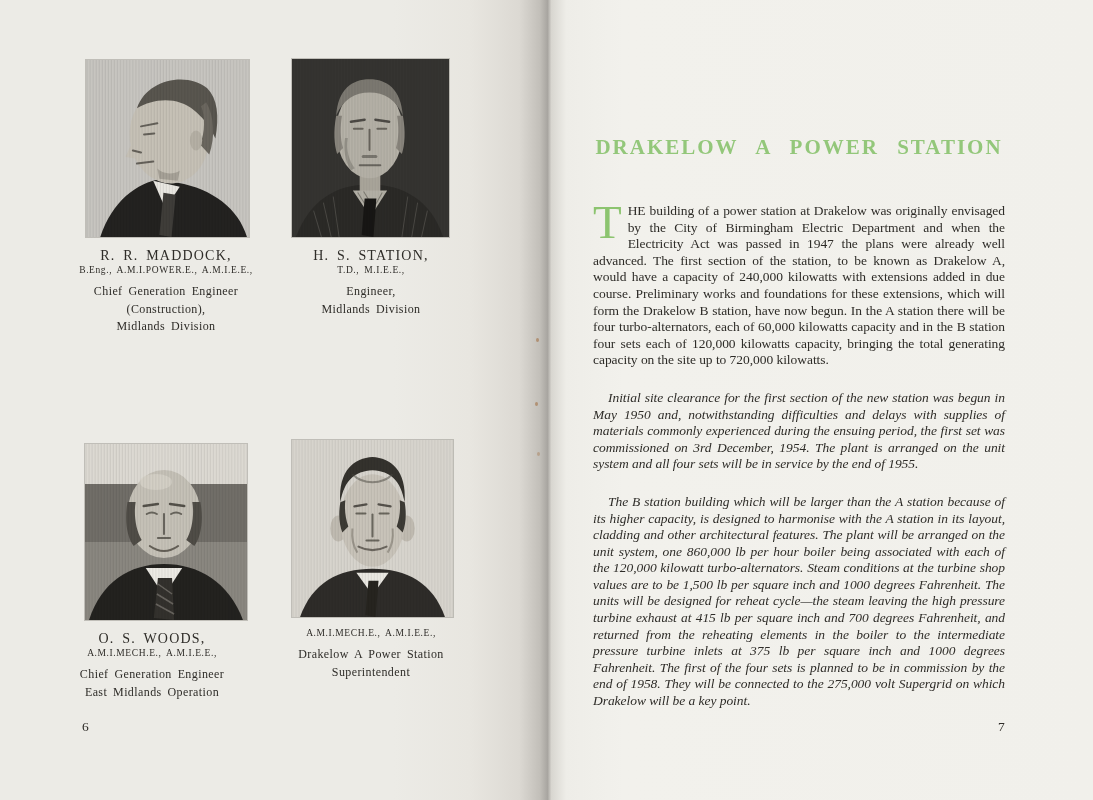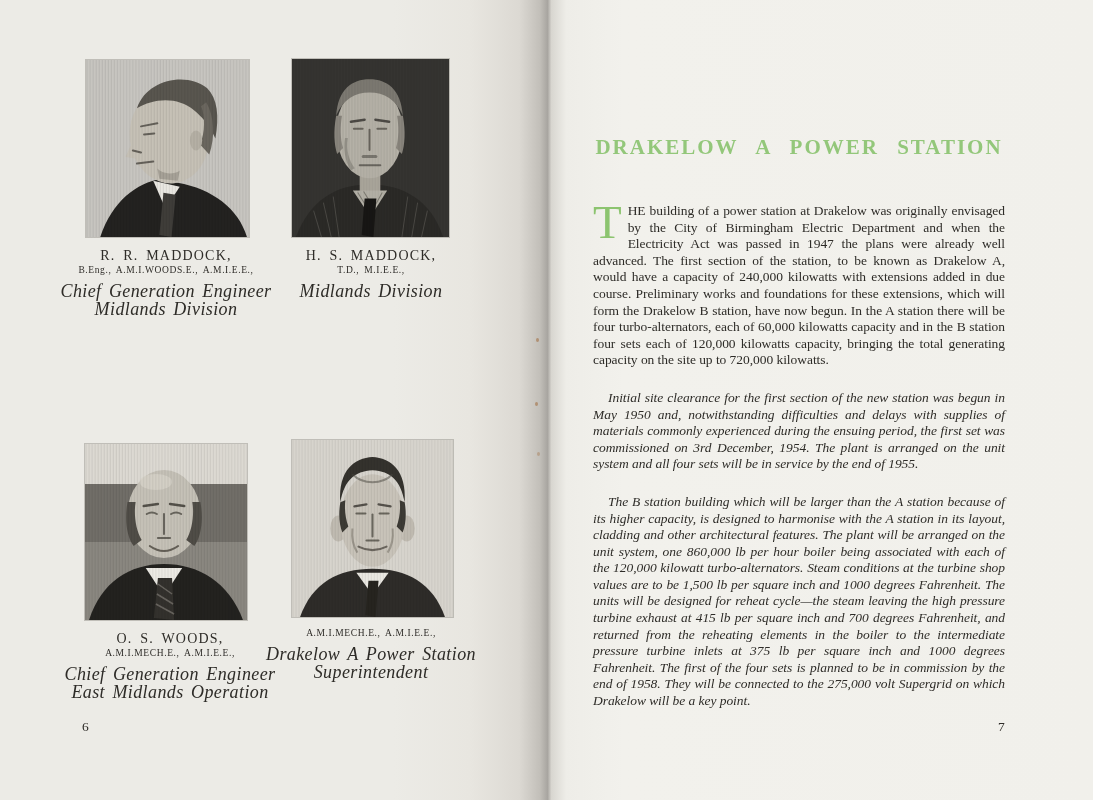--- a/index.html
+++ b/index.html
@@ -19,25 +19,25 @@
   
   .photo{position:absolute;box-shadow:0 0 0 1px rgba(60,54,46,.25);}
   .photo svg{display:block;width:100%;height:100%;}
   .figure1{left:86px;top:60px;width:163px;height:177px;}
   .figure2{left:292px;top:59px;width:157px;height:178px;}
   .figure3{left:85px;top:444px;width:162px;height:176px;}
   .figure4{left:292px;top:440px;width:161px;height:177px;}
   .caption{position:absolute;text-align:center;}
   .caption1{left:48px;top:248px;width:236px;}
   .caption2{left:258px;top:248px;width:226px;}
-  .caption3{left:52px;top:631px;width:236px;}
+  .caption3{left:34px;top:631px;width:236px;}
   .caption4{left:258px;top:628px;width:226px;}
   .cap-name{font-size:14px;letter-spacing:1.2px;word-spacing:3px;margin-bottom:1px;}
   .cap-creds{font-size:9.5px;letter-spacing:.6px;word-spacing:2px;margin-bottom:8px;}
-  .cap-role{font-style:italic;font-size:18px;line-height:17.5px;letter-spacing:.4px;word-spacing:2.5px;}
+  .cap-role{font-size:12px;line-height:17.5px;letter-spacing:.4px;word-spacing:2.5px;}
   .page-number{position:absolute;font-size:13.5px;}
   .pageno-left{left:82px;top:719px;}
   .pageno-right{left:998px;top:719px;}
   
   .chapter-title{position:absolute;left:593px;top:121px;width:412px;text-align:center;
     color:#93c77a;font-weight:bold;font-size:21px;letter-spacing:2px;word-spacing:11px;}
   .body-text{position:absolute;left:593px;top:203px;width:412px;
     font-size:13.5px;line-height:16.6px;text-align:justify;letter-spacing:-0.05px;}
   .body-text p{margin:0 0 21px 0;}
   .body-text p.indent{text-indent:15px;font-style:italic;}
@@ -202,31 +202,33 @@
         </g>
         <path d="M66,106 Q80,113 94,106" stroke="#544f47" stroke-width="2" fill="none" stroke-linecap="round" opacity="0.8"></path>
         <path d="M60,88 C59,98 61,106 65,112" stroke="rgba(90,86,76,0.4)" stroke-width="2" fill="none"></path>
         <path d="M100,88 C101,98 99,106 95,112" stroke="rgba(90,86,76,0.4)" stroke-width="2" fill="none"></path>
         <rect width="160" height="176" fill="url(#ht4)"></rect>
       </svg>
     </div>
 
     <figcaption class="caption caption1">
       <div class="cap-name">R. R. MADDOCK,</div>
-      <div class="cap-creds">B.Eng., A.M.I.WOODS.E., A.M.I.E.E.,</div>
+      <div class="cap-creds">B.Eng., A.M.I.POWER.E., A.M.I.E.E.,</div>
       <div class="cap-role">
         <div>Chief Generation Engineer</div>
+        <div>(Construction),</div>
         <div>Midlands Division</div>
       </div>
     </figcaption>
 
     <figcaption class="caption caption2">
-      <div class="cap-name">H. S. MADDOCK,</div>
+      <div class="cap-name">H. S. STATION,</div>
       <div class="cap-creds">T.D., M.I.E.E.,</div>
       <div class="cap-role">
+        <div>Engineer,</div>
         <div>Midlands Division</div>
       </div>
     </figcaption>
 
     <figcaption class="caption caption3">
       <div class="cap-name">O. S. WOODS,</div>
       <div class="cap-creds">A.M.I.MECH.E., A.M.I.E.E.,</div>
       <div class="cap-role">
         <div>Chief Generation Engineer</div>
         <div>East Midlands Operation</div>

